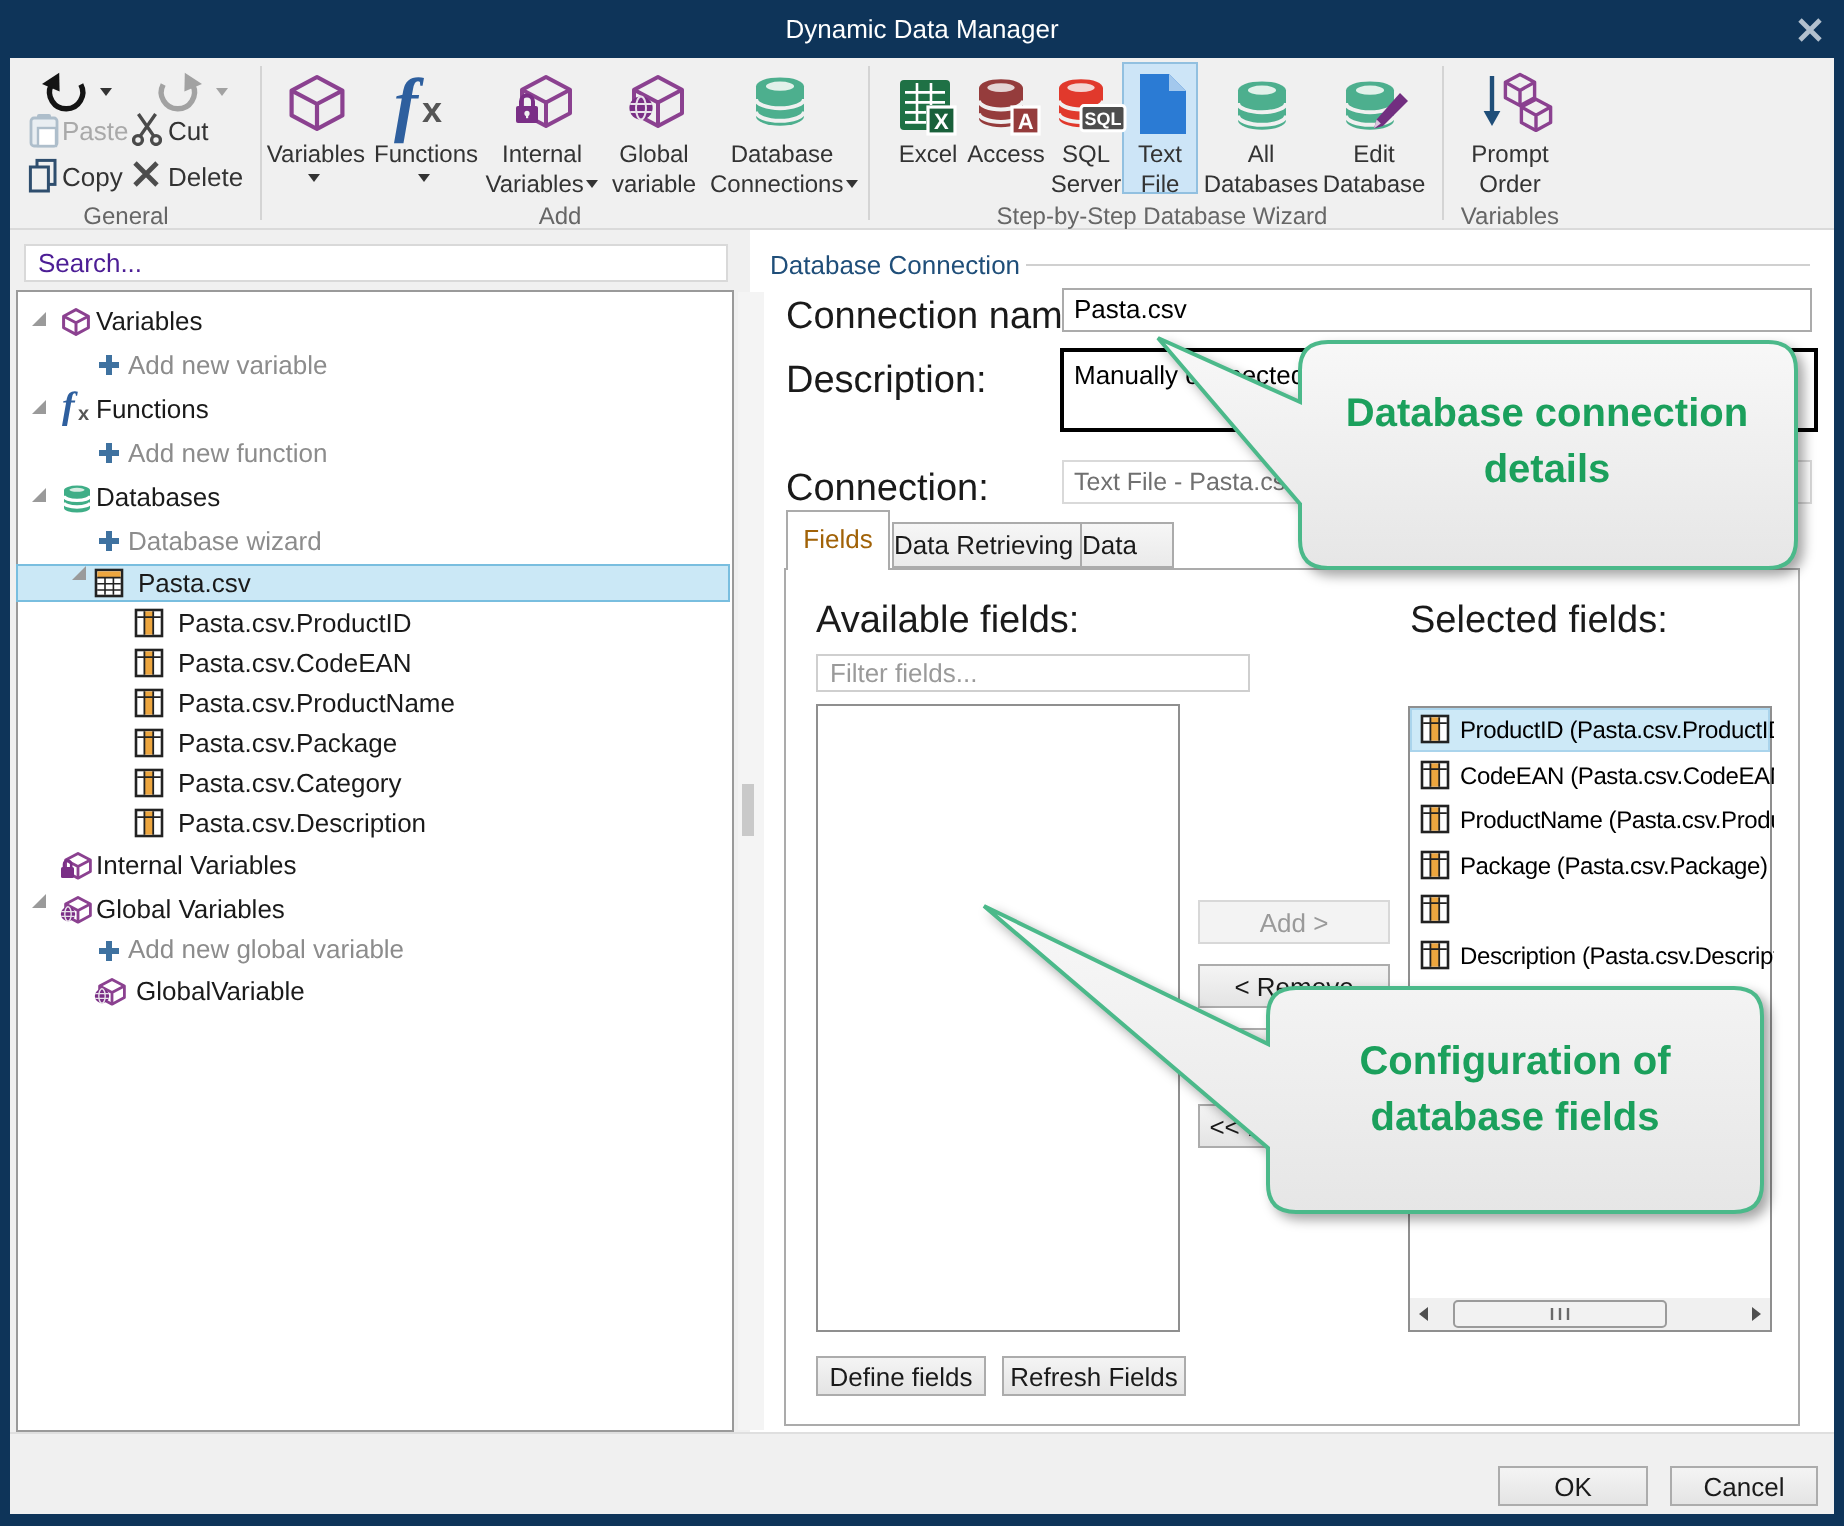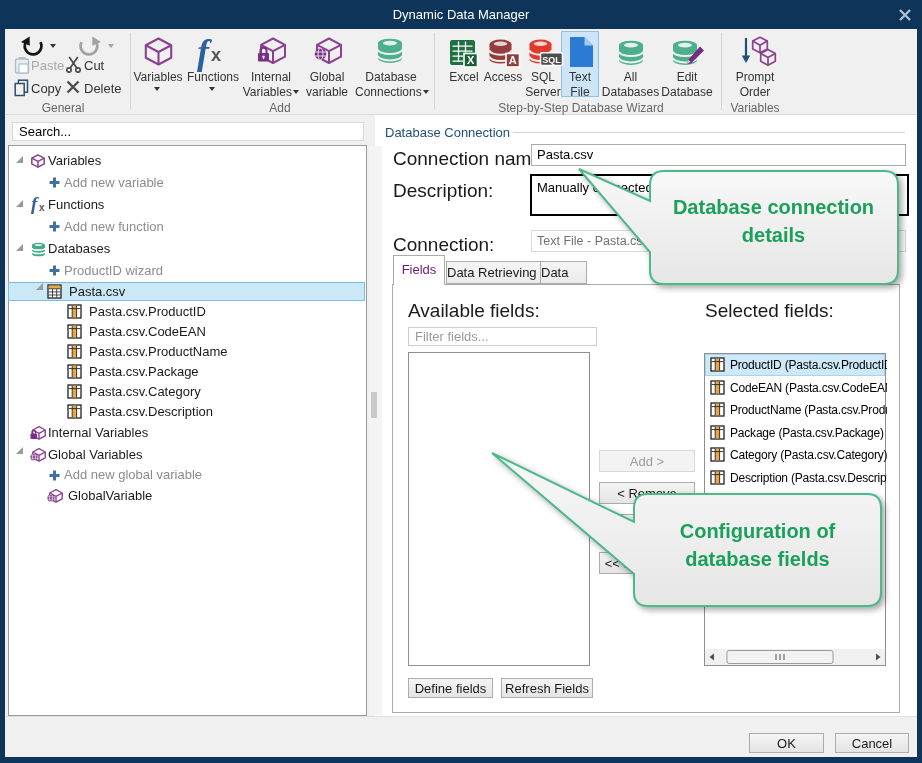--- a/index.html
+++ b/index.html
@@ -185,21 +185,21 @@
     <path d="M13.7,5.1 L21,9.2 L28.3,5.1 M21,9.2 V16.8"></path>
     <polygon points="29,13.6 36.3,17.5 36.3,25.3 29,29.2 21.7,25.3 21.7,17.5"></polygon>
     <path d="M21.7,17.5 L29,21.6 L36.3,17.5 M29,21.6 V29.2"></path>
         </g>
   </svg>
   <div class="biglabel" style="left:720px;top:41px;width:60px">Prompt<br>Order</div>
   <div class="grplabel" style="left:719px;width:62px">Variables</div>
 </div>
 
 <div class="abs" style="left:0px;top:86px;width:370px;height:601px;background:#f0f0f0"></div>
-<div class="abs" style="left:7px;top:93px;width:352px;height:19px;background:#fff;border:1px solid #d9d9d9;font-size:13px;color:#000000;line-height:17px;padding-left:6px">Search...</div>
+<div class="abs" style="left:7px;top:93px;width:352px;height:19px;background:#fff;border:1px solid #d9d9d9;font-size:13px;color:#4c1d95;line-height:17px;padding-left:6px">Search...</div>
 <div class="abs" style="left:3px;top:116px;width:359px;height:571px;background:#fff;border:1px solid #9a9a9a"></div>
 <div class="abs" style="left:364px;top:117px;width:13px;height:569px;background:#f4f4f4"></div>
 <div class="abs" style="left:366px;top:363px;width:6px;height:26px;background:#c9c9c9"></div>
 <svg class="abs" style="left:10px;top:126px" width="9" height="9" viewBox="0 0 9 9">
 <polygon points="8,1 8,8 1,8" fill="#9a9a9a"></polygon>
     </svg>
 <svg class="abs" style="left:26px;top:125px" width="14" height="14" viewBox="0 0 14 14">
 <g stroke="#8b4190" stroke-width="1.5" fill="none" stroke-linejoin="round">
 <polygon points="7,0.8 13.2,4.1 13.2,9.9 7,13.2 0.8,9.9 0.8,4.1"></polygon>
 <path d="M0.8,4.1 L7,7.4 L13.2,4.1 M7,7.4 V13.2"></path>
@@ -301,21 +301,21 @@
 <g stroke="#e8e0ea" stroke-width="0.7" fill="none">
 <ellipse cx="4" cy="9" rx="1.6" ry="3.6"></ellipse>
         <path d="M0.6,7.8 h6.8 M0.6,10.2 h6.8"></path>
       </g>
     </svg>
 <div class="abs treetxt" style="left:43px;top:121px;height:22px;line-height:22px">Variables</div>
 <div class="abs addtxt" style="left:59px;top:143px;height:22px;line-height:22px">Add new variable</div>
 <div class="abs treetxt" style="left:43px;top:165px;height:22px;line-height:22px">Functions</div>
 <div class="abs addtxt" style="left:59px;top:187px;height:22px;line-height:22px">Add new function</div>
 <div class="abs treetxt" style="left:43px;top:209px;height:22px;line-height:22px">Databases</div>
-<div class="abs addtxt" style="left:59px;top:231px;height:21px;line-height:21px">ProductID wizard</div>
+<div class="abs addtxt" style="left:59px;top:231px;height:21px;line-height:21px">Database wizard</div>
 <div class="abs treetxt" style="left:64px;top:252px;height:21px;line-height:21px">Pasta.csv</div>
 <div class="abs treetxt" style="left:84px;top:273px;height:20px;line-height:20px">Pasta.csv.ProductID</div>
 <div class="abs treetxt" style="left:84px;top:293px;height:20px;line-height:20px">Pasta.csv.CodeEAN</div>
 <div class="abs treetxt" style="left:84px;top:313px;height:20px;line-height:20px">Pasta.csv.ProductName</div>
 <div class="abs treetxt" style="left:84px;top:333px;height:20px;line-height:20px">Pasta.csv.Package</div>
 <div class="abs treetxt" style="left:84px;top:353px;height:20px;line-height:20px">Pasta.csv.Category</div>
 <div class="abs treetxt" style="left:84px;top:373px;height:20px;line-height:20px">Pasta.csv.Description</div>
 <div class="abs treetxt" style="left:43px;top:393px;height:22px;line-height:22px">Internal Variables</div>
 <div class="abs treetxt" style="left:43px;top:415px;height:21px;line-height:21px">Global Variables</div>
 <div class="abs addtxt" style="left:59px;top:436px;height:20px;line-height:20px">Add new global variable</div>
@@ -325,23 +325,23 @@
 <div class="abs" style="left:508px;top:103px;width:392px;height:1px;background:#d0d0d0"></div>
 <div class="formlabel" style="left:388px;top:119px">Connection name:</div>
 <div class="tbox" style="left:526px;top:115px;width:375px;height:22px;line-height:20px">Pasta.csv</div>
 <div class="formlabel" style="left:388px;top:151px">Description:</div>
 <div class="tbox" style="left:525px;top:145px;width:379px;height:42px;border:2px solid #000;line-height:24px;padding-left:5px">Manually connected text file</div>
 <div class="formlabel" style="left:388px;top:205px">Connection:</div>
 <div class="tbox" style="left:526px;top:201px;width:375px;height:22px;line-height:20px;border-color:#d9d9d9;color:#707070;font-size:12.5px">Text File - Pasta.csv</div>
 <div class="abs" style="left:387px;top:255px;width:508px;height:429px;background:#fff;border:1px solid #ababab"></div>
 <div class="abs" style="left:441px;top:232px;width:95px;height:23px;background:linear-gradient(#f6f6f6,#eaeaea);border:1px solid #ababab;font-size:13px;text-align:left;line-height:22px;color:#1a1a1a">Data Retrieving</div>
 <div class="abs" style="left:535px;top:232px;width:47px;height:23px;background:linear-gradient(#f6f6f6,#eaeaea);border:1px solid #ababab;font-size:13px;line-height:22px;color:#1a1a1a">Data</div>
-<div class="abs" style="left:388px;top:226px;width:52px;height:30px;background:#fff;border:1px solid #ababab;border-bottom:none;font-size:13px;text-align:center;line-height:28px;color:#701a75;z-index:2">Fields</div>
+<div class="abs" style="left:388px;top:226px;width:52px;height:30px;background:#fff;border:1px solid #ababab;border-bottom:none;font-size:13px;text-align:center;line-height:28px;color:#a16207;z-index:2">Fields</div>
 <div class="formlabel" style="left:403px;top:271px">Available fields:</div>
-<div class="abs" style="left:403px;top:298px;width:189px;height:19px;background:#fff;border:1px solid #cfcfcf;font-size:13px;color:#9a9a9a;line-height:17px;padding-left:6px">Filter fields...</div>
+<div class="abs" style="left:403px;top:298px;width:217px;height:19px;background:#fff;border:1px solid #cfcfcf;font-size:13px;color:#9a9a9a;line-height:17px;padding-left:6px">Filter fields...</div>
 <div class="abs" style="left:403px;top:323px;width:182px;height:314px;background:#fff;border:1px solid #8f8f8f"></div>
 <div class="formlabel" style="left:700px;top:271px">Selected fields:</div>
 <div class="abs" style="left:699px;top:324px;width:182px;height:313px;background:#fff;border:1px solid #8f8f8f;overflow:hidden"></div>
 <div class="abs" style="left:700px;top:325px;width:180px;height:22px;background:#cde9f7;border:1px solid #aad4ec"></div>
 <svg class="abs" style="left:705px;top:328px" width="15" height="15" viewBox="0 0 15 15">
 <rect x="1" y="1" width="13" height="13" fill="#fff" stroke="#222" stroke-width="1.3"></rect>
 <rect x="5.3" y="1.7" width="4.2" height="11.6" fill="#eda63f"></rect>
 <path d="M1.6,4.6 H13.4 M5.2,1.6 V13.4 M9.6,1.6 V13.4" stroke="#222" stroke-width="0.9" fill="none"></path>
     </svg>
 <div class="abs" style="left:725px;top:325px;width:157px;height:22px;line-height:22px;font-size:12px;letter-spacing:-0.2px;color:#000;white-space:nowrap;overflow:hidden">ProductID (Pasta.csv.ProductID)</div>
@@ -361,21 +361,20 @@
 <rect x="1" y="1" width="13" height="13" fill="#fff" stroke="#222" stroke-width="1.3"></rect>
 <rect x="5.3" y="1.7" width="4.2" height="11.6" fill="#eda63f"></rect>
 <path d="M1.6,4.6 H13.4 M5.2,1.6 V13.4 M9.6,1.6 V13.4" stroke="#222" stroke-width="0.9" fill="none"></path>
     </svg>
 <div class="abs" style="left:725px;top:392.5px;width:157px;height:22px;line-height:22px;font-size:12px;letter-spacing:-0.2px;color:#000;white-space:nowrap;overflow:hidden">Package (Pasta.csv.Package)</div>
 <svg class="abs" style="left:705px;top:418.0px" width="15" height="15" viewBox="0 0 15 15">
 <rect x="1" y="1" width="13" height="13" fill="#fff" stroke="#222" stroke-width="1.3"></rect>
 <rect x="5.3" y="1.7" width="4.2" height="11.6" fill="#eda63f"></rect>
 <path d="M1.6,4.6 H13.4 M5.2,1.6 V13.4 M9.6,1.6 V13.4" stroke="#222" stroke-width="0.9" fill="none"></path>
     </svg>
-<div class="abs" style="left:725px;top:415.0px;width:157px;height:22px;line-height:22px;font-size:12px;letter-spacing:-0.2px;color:#000;white-space:nowrap;overflow:hidden">Category (Pasta.csv.Category)</div>
 <svg class="abs" style="left:705px;top:440.5px" width="15" height="15" viewBox="0 0 15 15">
 <rect x="1" y="1" width="13" height="13" fill="#fff" stroke="#222" stroke-width="1.3"></rect>
 <rect x="5.3" y="1.7" width="4.2" height="11.6" fill="#eda63f"></rect>
 <path d="M1.6,4.6 H13.4 M5.2,1.6 V13.4 M9.6,1.6 V13.4" stroke="#222" stroke-width="0.9" fill="none"></path>
     </svg>
 <div class="abs" style="left:725px;top:437.5px;width:157px;height:22px;line-height:22px;font-size:12px;letter-spacing:-0.2px;color:#000;white-space:nowrap;overflow:hidden">Description (Pasta.csv.Description)</div>
 <div class="abs" style="left:700px;top:620px;width:180px;height:16px;background:#f0f0f0"></div>
 <svg class="abs" style="left:700px;top:620px" width="180" height="16" viewBox="0 0 180 16">
       <polygon points="9,4.5 9,11.5 4.5,8" fill="#505050"></polygon>
       <polygon points="171,4.5 171,11.5 175.5,8" fill="#505050"></polygon>

